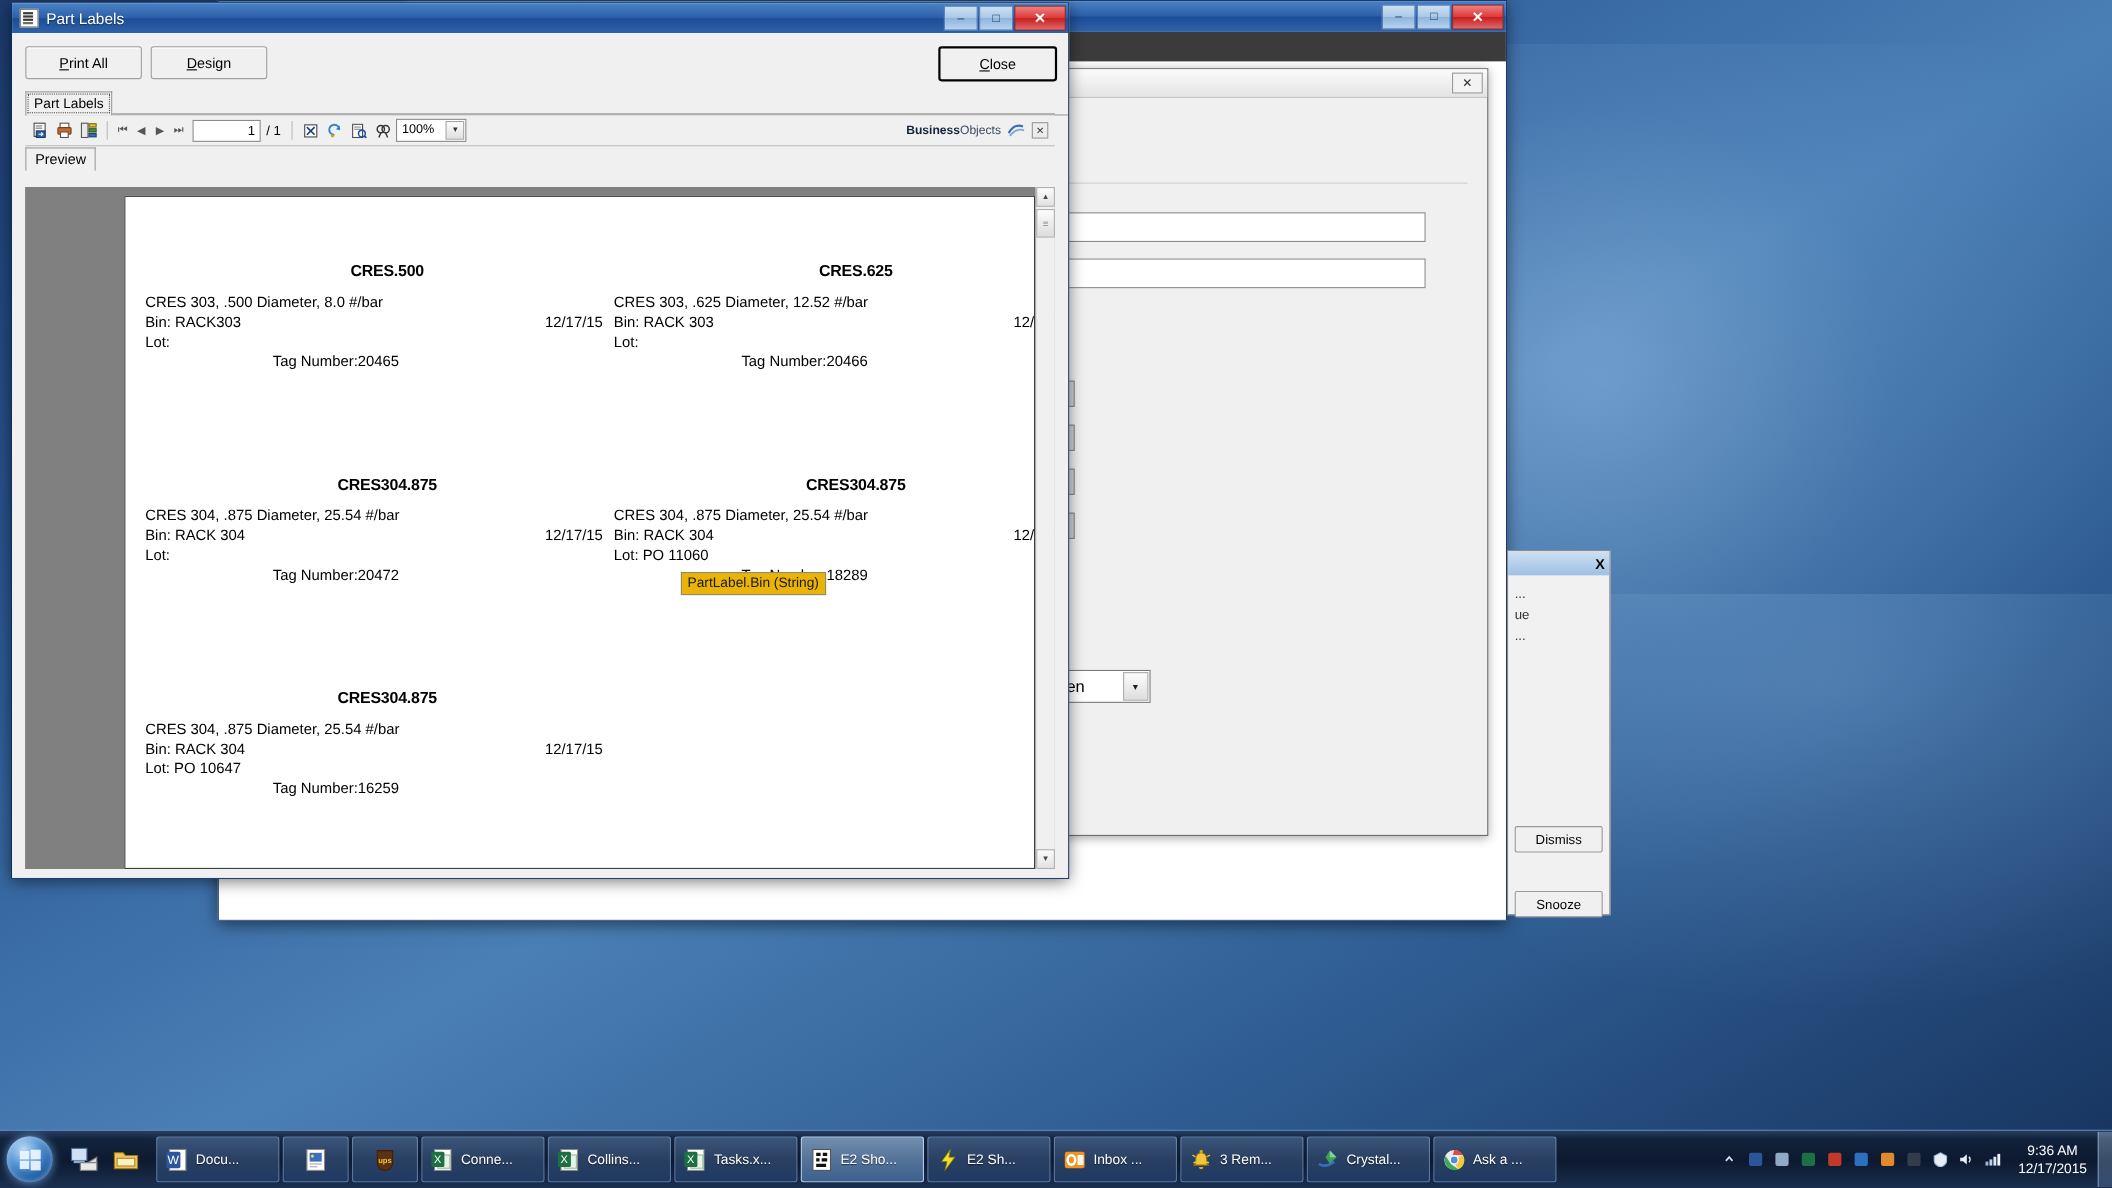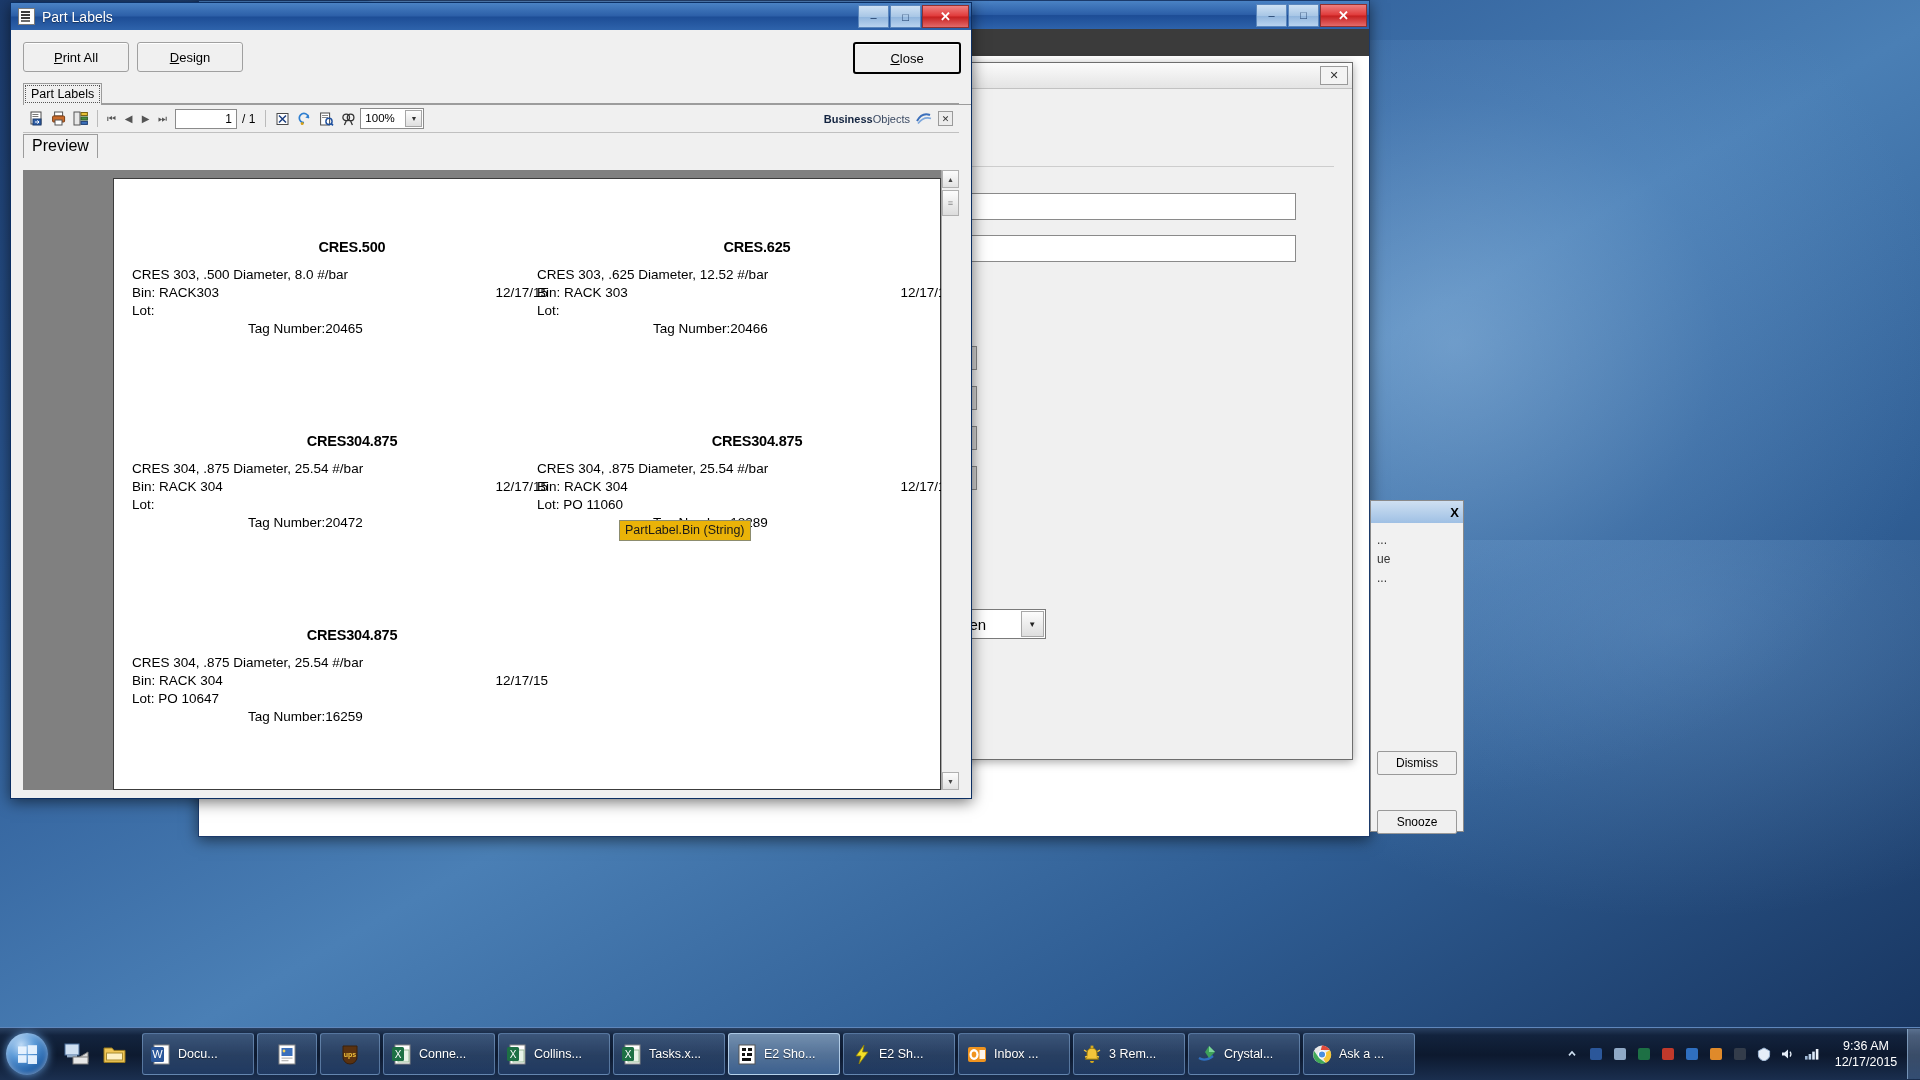--- a/index.html
+++ b/index.html
@@ -124,21 +124,21 @@
     display: flex; align-items: center; justify-content: center; font-size: 7px; color: #333;
   }
   .bo-logo { margin-left: auto; display: flex; align-items: center; gap: 6px; padding-right: 2px; }
   .bo-text { font-size: 11px; color: #3b4a63; }
   .bo-text b { color: #12233f; }
   .bo-swirl { width: 16px; height: 13px; }
   .bo-x { width: 13px; height: 13px; border: 1px solid #9a9a9a; background: #ececec; display:flex; align-items:center; justify-content:center; font-size:9px; color:#333; cursor:pointer; }
 
   .cr-preview-tab {
     margin-left: 12px; margin-top: 1px;
-    font-size: 16px; padding: 2px 8px 3px 8px;
+    font-size: 13px; padding: 2px 8px 3px 8px;
     border: 1px solid #9c9c9c; border-bottom: none; background: #f0f0f0;
     display: inline-block; cursor: pointer;
   }
 
   .cr-canvas {
     position: absolute; left: 12px; right: 12px; top: 140px; bottom: 8px;
     background: #7d7d7d;
     display: flex;
   }
   .cr-leftbar { width: 6px; background: #808080; }
@@ -164,21 +164,21 @@
     display: flex; align-items: center; justify-content: center;
   }
   .sb-thumb span { font-size: 9px; color: #888; letter-spacing: 0; line-height: 3px; }
   .sb-track { flex: 1; }
 
   
   .lblgrid { position: absolute; left: 0; top: 0; right: 0; bottom: 0; }
   .lblrow { position: absolute; left: 0; right: 0; height: 194px; }
   .lblcell { position: absolute; top: 0; width: 420px; height: 100%; }
   .lblcell.c0 { left: 18px; }
-  .lblcell.c1 { left: 423px; }
+  .lblcell.c1 { left: 444px; }
   .lbl-title {
     text-align: center; font-size: 14.5px; font-weight: bold; color: #000;
     font-family: "Liberation Sans", sans-serif; letter-spacing: -0.2px;
     padding-left: 20px;
   }
   .lbl-lines { position: relative; margin-top: 11px; font-size: 13.5px; color: #000; line-height: 18px; }
   .lbl-desc { white-space: nowrap; }
   .lbl-bin  { white-space: nowrap; }
   .lbl-lot  { white-space: nowrap; }
   .lbl-date { position: absolute; right: 4px; top: 18px; font-size: 13.5px; }

